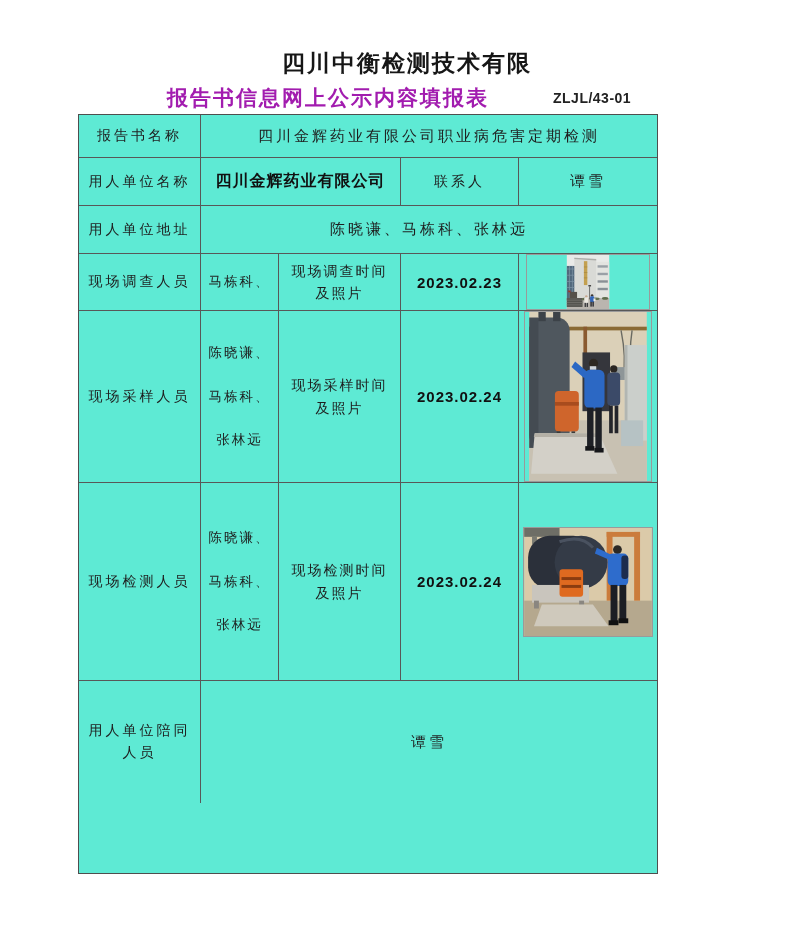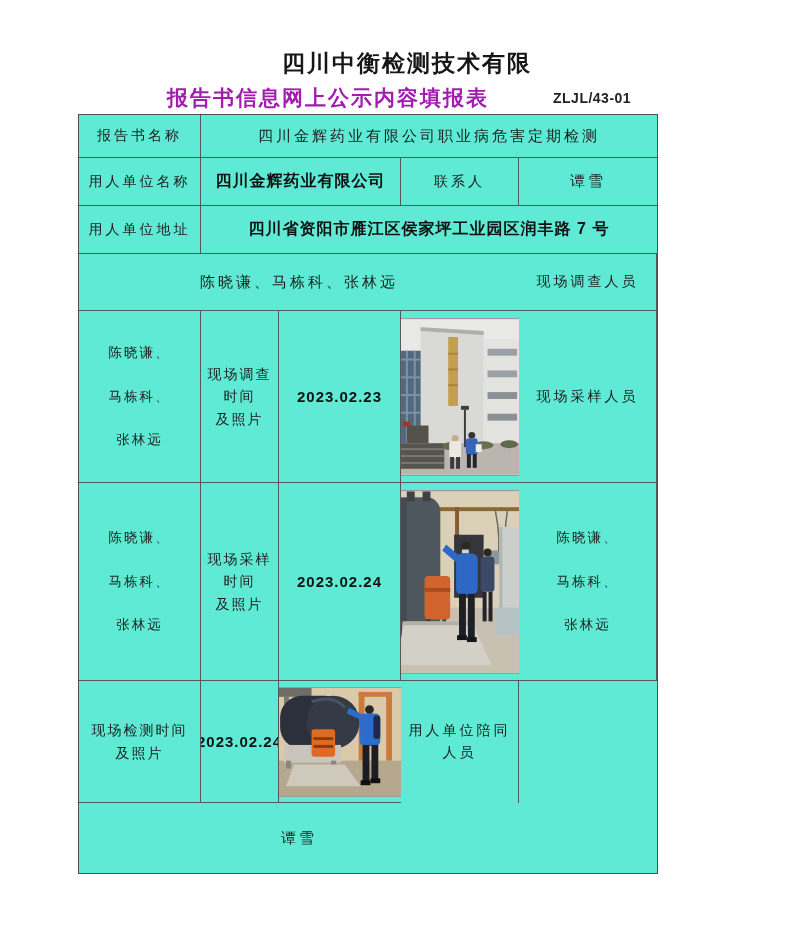--- a/index.html
+++ b/index.html
@@ -70,21 +70,20 @@
 
     <div class="cell lbl">报告书名称</div>
     <div class="cell val sp4 no-r">四川金辉药业有限公司职业病危害定期检测</div>
 
     <div class="cell lbl">用人单位名称</div>
     <div class="cell valb sp2">四川金辉药业有限公司</div>
     <div class="cell lbl">联系人</div>
     <div class="cell val no-r">谭雪</div>
 
     <div class="cell lbl">用人单位地址</div>
-    <div class="cell valb sp4 no-r">四川省资阳市雁江区侯家坪工业园区润丰路 7 号</div>
 
     <div class="cell val sp4 no-r">陈晓谦、马栋科、张林远</div>
 
     <div class="cell lbl">现场调查人员</div>
     <div class="cell names">
       <span class="line">陈晓谦、</span>
       <span class="line">马栋科、</span>
       <span class="line">张林远</span>
     </div>
     <div class="cell tlabel">
@@ -181,20 +180,21 @@
         <circle cx="70" cy="56" r="5" fill="#2e2822"></circle>
         <rect x="66" y="59" width="7" height="4" fill="#cfd4da"></rect>
         <rect x="60" y="63" width="22" height="42" rx="6" fill="#2c68c4"></rect>
         <rect x="63" y="104" width="7" height="43" fill="#1e2026"></rect>
         <rect x="72" y="104" width="7" height="45" fill="#1e2026"></rect>
         <rect x="61" y="146" width="10" height="5" fill="#15161a"></rect>
         <rect x="71" y="148" width="10" height="5" fill="#15161a"></rect>
       </svg>
     </div>
 
+    <div class="cell lbl">现场检测人员</div>
     <div class="cell names">
       <span class="line">陈晓谦、</span>
       <span class="line">马栋科、</span>
       <span class="line">张林远</span>
     </div>
     <div class="cell tlabel">
       <span class="line">现场检测时间</span>
       <span class="line">及照片</span>
     </div>
     <div class="cell date">2023.02.24</div>

